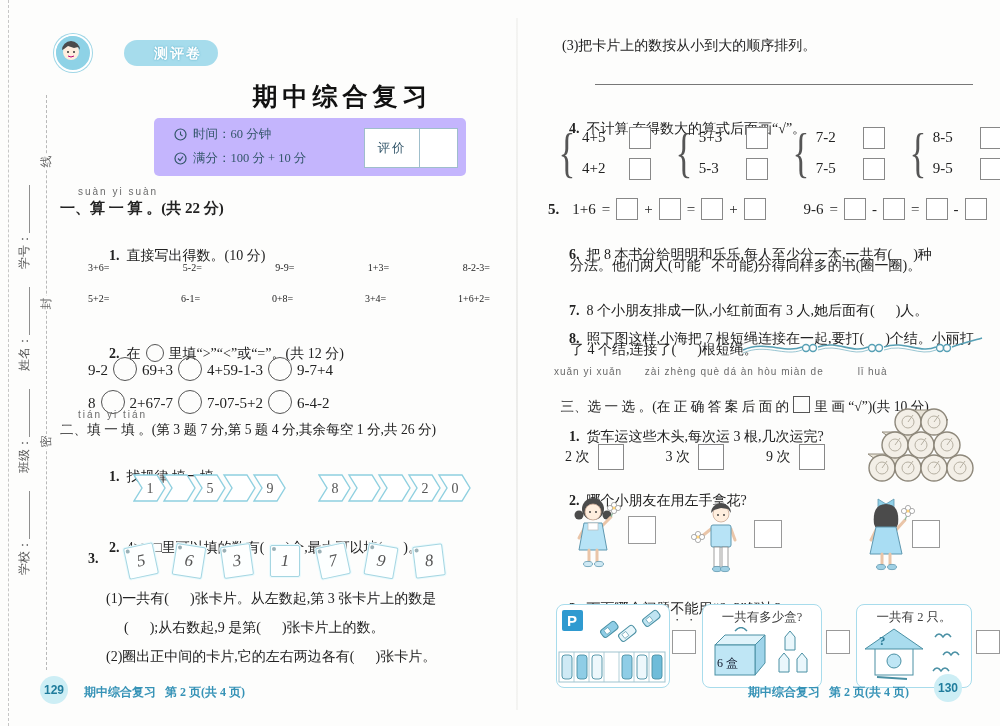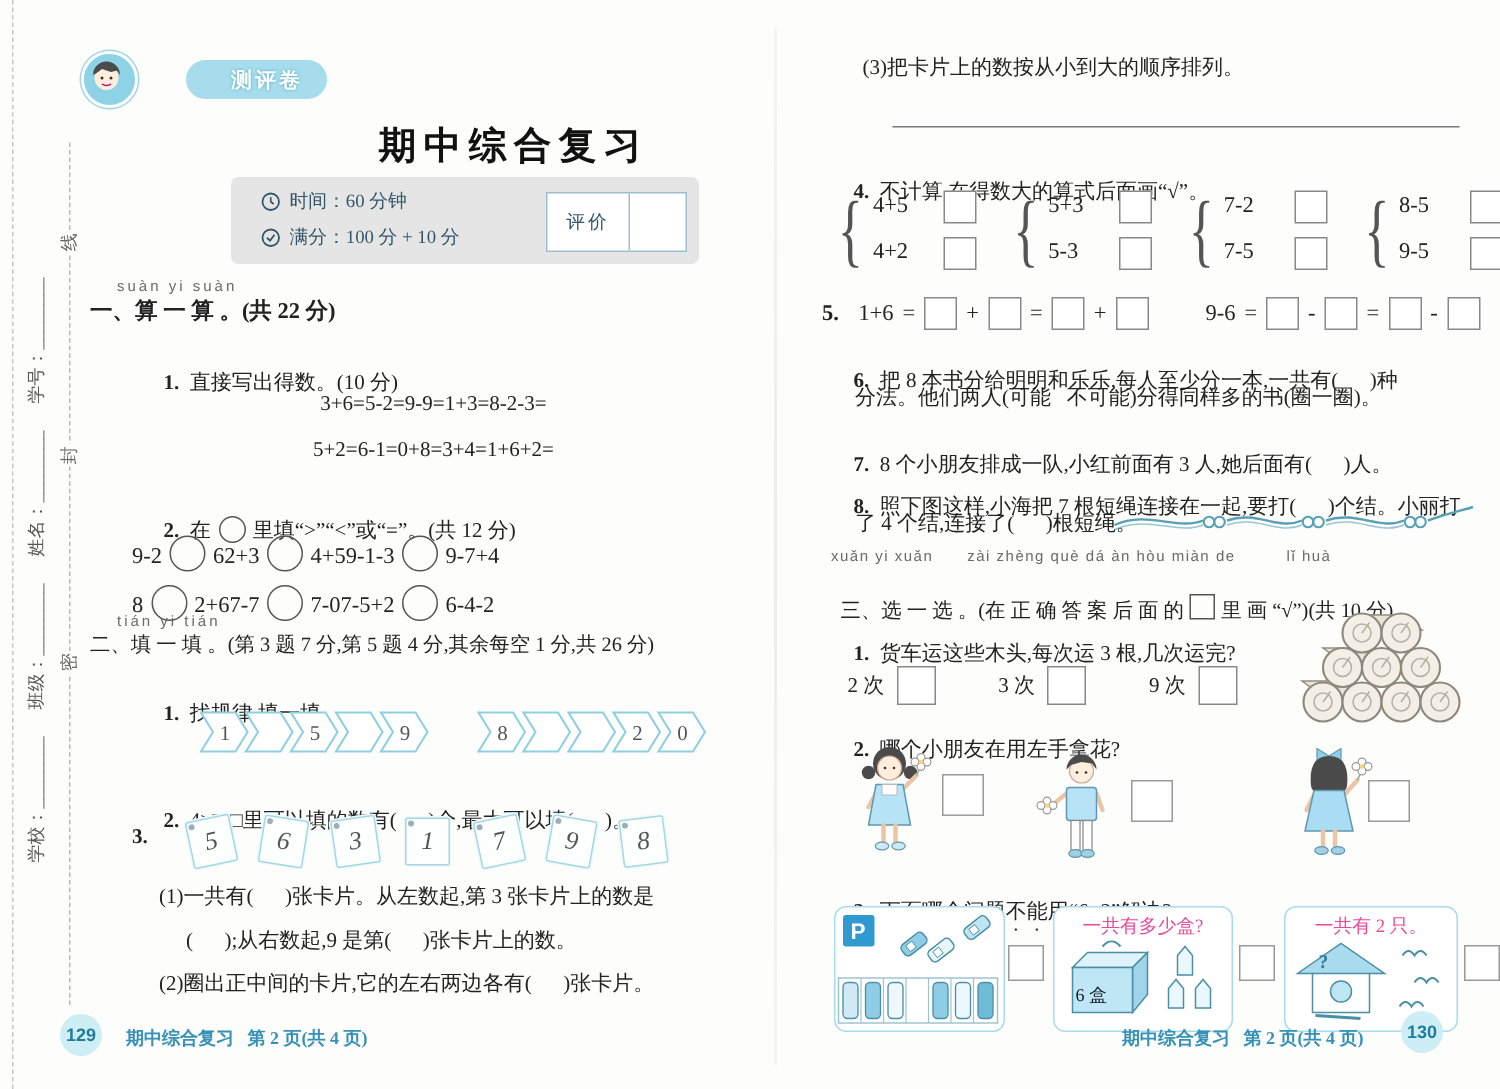--- a/index.html
+++ b/index.html
@@ -19,47 +19,47 @@
   .seal-char{position:absolute;left:39px;width:15px;transform:rotate(-90deg);
              font-size:12px;color:#666;background:#fdfdfc;padding:3px 0;text-align:center}
   
   .badge{position:absolute;left:64px;top:40px;height:26px;padding:0 16px 0 30px;background:#a6dcec;
          border-radius:14px;color:#fff;font:bold 14px "Liberation Sans",sans-serif;line-height:26px;
          letter-spacing:2px;text-shadow:0 0 2px #4aa6c2}
   .avatar{position:absolute;left:56px;top:34px;width:34px;height:34px;border-radius:50%;
           background:#8ed2e6;border:2px solid #fff;box-shadow:0 0 0 1px #9fd6e6;overflow:hidden}
   .title{position:absolute;left:60px;top:80px;width:445px;text-align:center;
          font-size:25px;font-weight:bold;letter-spacing:5px;color:#111}
-  .infobox{position:absolute;left:94px;top:118px;width:312px;height:58px;background:#e5e5e5;border-radius:5px}
+  .infobox{position:absolute;left:94px;top:118px;width:312px;height:58px;background:#c4b5fd;border-radius:5px}
   .inforow{position:absolute;left:20px;font-size:12.5px;color:#33566a;white-space:pre;display:flex;align-items:center;gap:6px}
   .evalbox{position:absolute;left:210px;top:10px;width:92px;height:38px;background:#fff;border:1px solid #9fbecb;display:flex}
   .evalbox .cell1{width:54px;border-right:1px solid #9fbecb;display:flex;align-items:center;justify-content:center;
                   font-size:12.5px;color:#33566a;letter-spacing:2px}
   .evalbox .cell2{flex:1}
   
   .cmp-circle{display:inline-block;width:22px;height:22px;border:1.4px solid #555;border-radius:50%;
               vertical-align:-6px;margin:0 5px}
   .ansbox{display:inline-block;width:20px;height:20px;border:1.2px solid #888;background:#fff;vertical-align:-5px}
   .cbox{position:absolute;width:26px;height:26px;border:1.2px solid #999;background:#fff}
   .inlinebox{display:inline-block;width:15px;height:15px;border:1.2px solid #555;vertical-align:-2px;margin:0 4px}
-  .eqrow{position:absolute;display:flex;justify-content:center;width:402px;font-size:14px}
+  .eqrow{position:absolute;display:flex;justify-content:space-between;width:402px;font-size:10px}
   .cmprow{position:absolute;display:flex;justify-content:flex-start;width:415px;font-size:15px}
   .card{position:relative;display:inline-block;width:28px;height:30px;border:1.4px solid #a5d6e2;
         background:#fdffff;border-radius:2px;text-align:center;box-shadow:0 0 0 1px #eafafd}
   .card b{font-size:17px;font-weight:normal;font-style:italic;color:#555;line-height:30px}
   .card i{position:absolute;left:1px;top:1px;width:4px;height:4px;border-radius:50%;background:#9ab0b6}
   .brace{font-size:54px;color:#555;transform:scaleX(.65);line-height:58px;font-weight:normal}
   .vgroup{display:flex;align-items:center}
   .vcol{display:flex;flex-direction:column;gap:9px;margin-left:2px}
   .vrow{display:flex;align-items:center;gap:9px;font-size:15px}
   .vrow .expr{display:inline-block;width:38px}
   .eq5{display:flex;align-items:center;gap:6px;font-size:15px}
   .optlabel{font-size:14px;margin-right:8px}
   .optcard{position:absolute;height:82px;border:1.4px solid #a8dcec;border-radius:8px;background:#fff}
-  .optcard .cap{position:absolute;left:0;right:0;top:4px;text-align:center;font-size:12.5px;color:#ec4899;white-space:pre}
+  .optcard .cap{position:absolute;left:0;right:0;top:4px;text-align:center;font-size:12.5px;color:#404040;white-space:pre}
   .footer-num{position:absolute;width:28px;height:28px;border-radius:50%;background:#cdeef5;color:#1f7c9c;
               font:bold 12px "Liberation Sans",sans-serif;display:flex;align-items:center;justify-content:center}
   .footer-txt{position:absolute;font-size:12px;font-weight:bold;color:#3592b6;white-space:pre}
   .ansline{position:absolute;border-bottom:1px solid #777}
   .divider{position:absolute;left:516px;top:18px;height:692px;width:2px;background:linear-gradient(#f4f4f2,#ececea,#f4f4f2)}
   .em-dots{text-emphasis:dot #333;-webkit-text-emphasis:dot #333;text-emphasis-position:under left;
            -webkit-text-emphasis-position:under}
   svg{display:block}
 </style>
 </head>
@@ -134,21 +134,21 @@
       <span>0+8=</span>
       <span>3+4=</span>
       <span>1+6+2=</span>
     </div>
 
     <div class="t" style="left:28px;top:327px">
       <b class="qno">2.</b><span>在</span><span class="cmp-circle" style="width:16px;height:16px;vertical-align:-4px"></span><span>里填“&gt;”“&lt;”或“=”。(共 12 分)</span>
     </div>
     <div class="cmprow" style="left:28px;top:357px">
       <span><span>9-2</span><span class="cmp-circle"></span><span>6</span></span>
-      <span><span>2+3</span><span class="cmp-circle"></span><span>4+5</span></span>
+      <span><span>9+3</span><span class="cmp-circle"></span><span>4+5</span></span>
       <span><span>9-1-3</span><span class="cmp-circle"></span><span>9-7+4</span></span>
     </div>
     <div class="cmprow" style="left:28px;top:390px">
       <span><span>8</span><span class="cmp-circle"></span><span>2+6</span></span>
       <span><span>7-7</span><span class="cmp-circle"></span><span>7-0</span></span>
       <span><span>7-5+2</span><span class="cmp-circle"></span><span>6-4-2</span></span>
     </div>
 
     <div class="t pinyin" style="left:18px;top:409px">tián yi tián</div>
     <div class="t hd2" style="left:0;top:422px">二、填 一 填 。(第 3 题 7 分,第 5 题 4 分,其余每空 1 分,共 26 分)</div>
@@ -208,21 +208,21 @@
     <div class="t" style="left:46px;top:591px">(1)一共有(      )张卡片。从左数起,第 3 张卡片上的数是</div>
     <div class="t" style="left:64px;top:620px">(      );从右数起,9 是第(      )张卡片上的数。</div>
     <div class="t" style="left:46px;top:649px">(2)圈出正中间的卡片,它的左右两边各有(      )张卡片。</div>
   </div>
 
   <div class="footer-num" style="left:40px;top:676px">129</div>
   <div class="footer-txt" style="left:84px;top:684px">期中综合复习   第 2 页(共 4 页)</div>
 
   <div class="abs" style="left:540px;top:0;width:452px;height:726px">
 
-    <div class="t" style="left:35px;top:38px">(3)把卡片上的数按从小到大的顺序排列。</div>
+    <div class="t" style="left:22px;top:38px">(3)把卡片上的数按从小到大的顺序排列。</div>
     <div class="ansline" style="left:55px;top:60px;width:378px;height:24px"></div>
 
     <div class="t" style="left:8px;top:104px">
       <b class="qno">4.</b><span>不计算,在得数大的算式后面画“√”。</span>
     </div>
 
     <div class="abs" style="left:14px;top:124px;display:flex;gap:20px">
       <div class="vgroup">
         <span class="brace">{</span>
         <div class="vcol">

